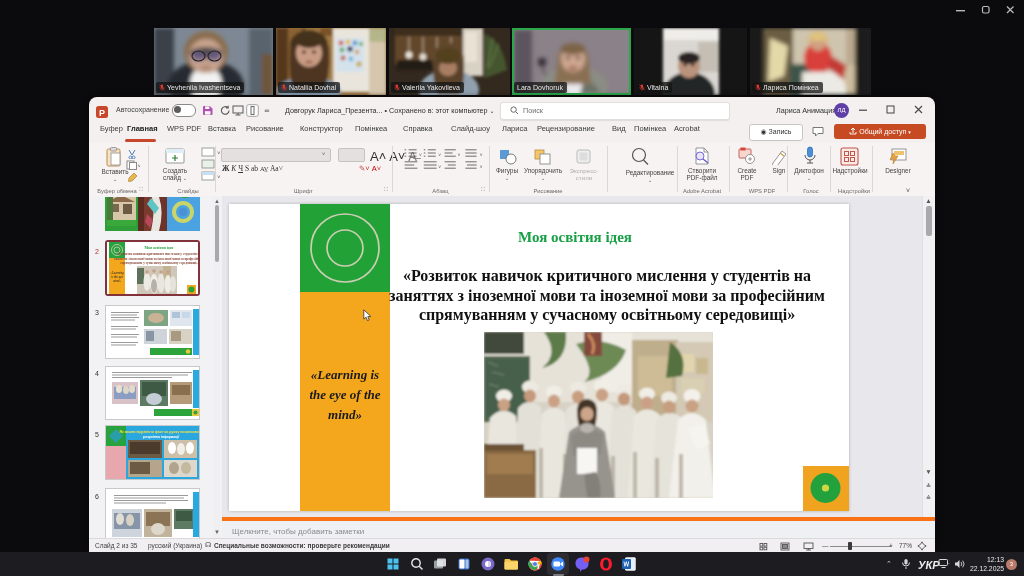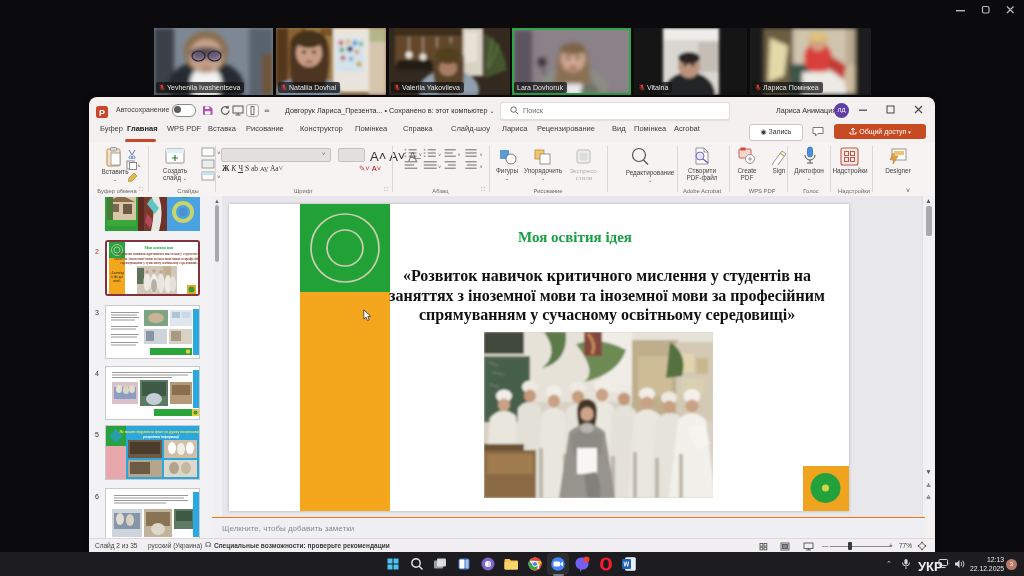--- a/index.html
+++ b/index.html
@@ -13,21 +13,21 @@
   #win{position:absolute;left:89px;top:97px;width:846px;height:455px;background:#f3f0ef;border-radius:8px 8px 0 0;box-shadow:0 0 6px rgba(0,0,0,.5);}
   #titlebar{position:absolute;left:0;top:0;width:100%;height:27px;}
   #menubar{position:absolute;left:0;top:27px;width:100%;height:19px;}
   #ribbon{position:absolute;left:0;top:46px;width:100%;height:53px;background:#f6f3f2;border-bottom:1px solid #d4d0ce;}
   #content{position:absolute;left:0;top:99px;width:100%;height:342px;}
   #thumbs{position:absolute;left:0;top:0;width:133px;height:342px;background:#f2f1f3;}
   #editor{position:absolute;left:133px;top:0;width:713px;height:321px;background:#e8e8ec;}
   .tnum{position:absolute;left:6px;font-size:7px;color:#333;}
   .thumb{position:absolute;left:16px;width:95px;height:53px;background:#fff;border:1px solid #c9c9cc;box-sizing:border-box;overflow:hidden;}
   #slide{position:absolute;left:7px;top:8px;width:620px;height:307px;background:#fff;box-shadow:0 0 3px rgba(0,0,0,.25);}
-  #notes{position:absolute;left:123px;top:420px;width:713px;height:21px;background:#eff0f3;border-top:1px solid #f97316;color:#8a8a90;font-size:8px;line-height:21px;padding-left:10px;box-sizing:border-box;}
+  #notes{position:absolute;left:133px;top:420px;width:713px;height:21px;background:#eff0f3;border-top:4px solid #f97316;color:#8a8a90;font-size:8px;line-height:21px;padding-left:10px;box-sizing:border-box;}
   #statusbar{position:absolute;left:0;top:441px;width:100%;height:14px;background:#f1eff1;border-top:1px solid #dcd9da;font-size:6.5px;color:#444;}
   
   #taskbar{position:absolute;left:0;top:552px;width:1024px;height:24px;background:#1d1d21;}
   .ticon{position:absolute;top:4px;width:16px;height:16px;display:flex;align-items:center;justify-content:center;}
   .menu-item{display:inline-block;color:#3b3b3b;font-size:7.5px;margin-right:0;}
   .glabel{position:absolute;bottom:2px;width:100%;text-align:center;font-size:5.8px;color:#6b6a6a;}
   .sep{position:absolute;top:3px;bottom:4px;width:1px;background:#dbd7d5;}
 </style>
 </head>
 <body>
@@ -624,20 +624,21 @@
       <div id="editor">
         <div id="slide">
 
           <div class="abs" style="left:71px;top:0;width:90px;height:88px;background:#21a136;"></div>
           <svg class="abs" style="left:71px;top:0" width="90" height="88" viewBox="0 0 90 88">
               <circle cx="45" cy="44" r="34" fill="none" stroke="#ccceb4" stroke-width="1.7"></circle>
               <circle cx="45" cy="44" r="18" fill="none" stroke="#ccceb4" stroke-width="1.7"></circle>
             </svg>
 
           <div class="abs" style="left:71px;top:88px;width:90px;height:219px;background:#f4a71d;"></div>
+          <div class="abs" style="left:71px;top:161px;width:90px;text-align:center;font-family:'Liberation Serif',serif;font-style:italic;font-weight:bold;font-size:13px;line-height:20px;color:#1a1a1a;">«Learning is<br>the eye of the<br>mind»</div>
 
           <svg class="abs" style="left:133px;top:105px" width="10" height="13" viewBox="0 0 10 13">
               <path d="M1.8 0.8 L1.8 10 L4.1 8.2 L5.5 11.6 L7.2 10.8 L5.8 7.6 L8.8 7.4 Z" fill="#fff" stroke="#333" stroke-width="0.8"></path>
             </svg>
 
           <div class="abs" style="left:118px;top:25px;width:456px;text-align:center;font-family:'Liberation Serif',serif;font-weight:bold;font-size:15px;color:#17a045;">Моя освітия ідея</div>
           <div class="abs" style="left:128px;top:62px;width:500px;text-align:center;font-family:'Liberation Serif',serif;font-weight:bold;font-size:16px;line-height:19.5px;color:#111;white-space:nowrap;">«Розвиток навичок критичного мислення у студентів на<br>заняттях з іноземної мови та іноземної мови за професійним<br>спрямуванням у сучасному освітньому середовищі»</div>
 
           <svg class="abs" style="left:255px;top:128px" width="229" height="166" viewBox="0 0 229 166">
             <defs>
@@ -840,21 +841,21 @@
         <path d="M5.5 1.5 h8 a1 1 0 0 1 1 1 v11 a1 1 0 0 1 -1 1 h-8z" fill="#e8f1fb"></path>
         <rect x="1" y="3" width="9" height="10" rx="1" fill="#1f62b4"></rect>
         <path d="M2.5 5.5 l1 5 h0.9 l0.9 -3.6 0.9 3.6 h0.9 l1 -5 h-0.9 l-0.6 3.4 -0.9 -3.4 h-0.8 l-0.9 3.4 -0.6 -3.4z" fill="#fff"></path>
       </svg>
 
     <span class="abs" style="left:886px;top:8px;color:#d8d8d8;font-size:7px;">⌃</span>
     <svg class="abs" style="left:901px;top:6px" width="10" height="12" viewBox="0 0 10 12">
         <rect x="3.4" y="1" width="3.2" height="5.5" rx="1.6" fill="#d8d8d8"></rect>
         <path d="M1.5 4.5 a3.5 3.5 0 0 0 7 0 M5 9 v2" stroke="#d8d8d8" stroke-width="1" fill="none"></path>
       </svg>
-    <span class="abs" style="left:918px;top:7px;color:#eee;font-size:13px;font-weight:bold;">УКР</span>
+    <span class="abs" style="left:918px;top:7px;color:#eee;font-size:11px;font-weight:bold;font-style:italic;">УКР</span>
     <svg class="abs" style="left:938px;top:6px" width="13" height="11" viewBox="0 0 13 11">
         <rect x="1" y="1.5" width="8.5" height="6" rx="1" fill="none" stroke="#d8d8d8" stroke-width="1"></rect>
         <path d="M3.5 9.5 h4" stroke="#d8d8d8" stroke-width="1"></path>
         <text x="9.5" y="5" font-size="4" fill="#d8d8d8">⁐</text>
       </svg>
     <svg class="abs" style="left:954px;top:6.5px" width="11" height="10" viewBox="0 0 11 10">
         <path d="M1 3.5 h2 l2.5 -2.5 v8 L3 6.5 h-2z" fill="#d8d8d8"></path>
         <path d="M7 3 a3 3 0 0 1 0 4 M8.7 1.7 a5 5 0 0 1 0 6.6" stroke="#d8d8d8" stroke-width="0.9" fill="none"></path>
       </svg>
     <span class="abs" style="left:962px;top:3px;width:42px;text-align:right;color:#e8e8e8;font-size:6.8px;line-height:9px;">12:13<br>22.12.2025</span>

